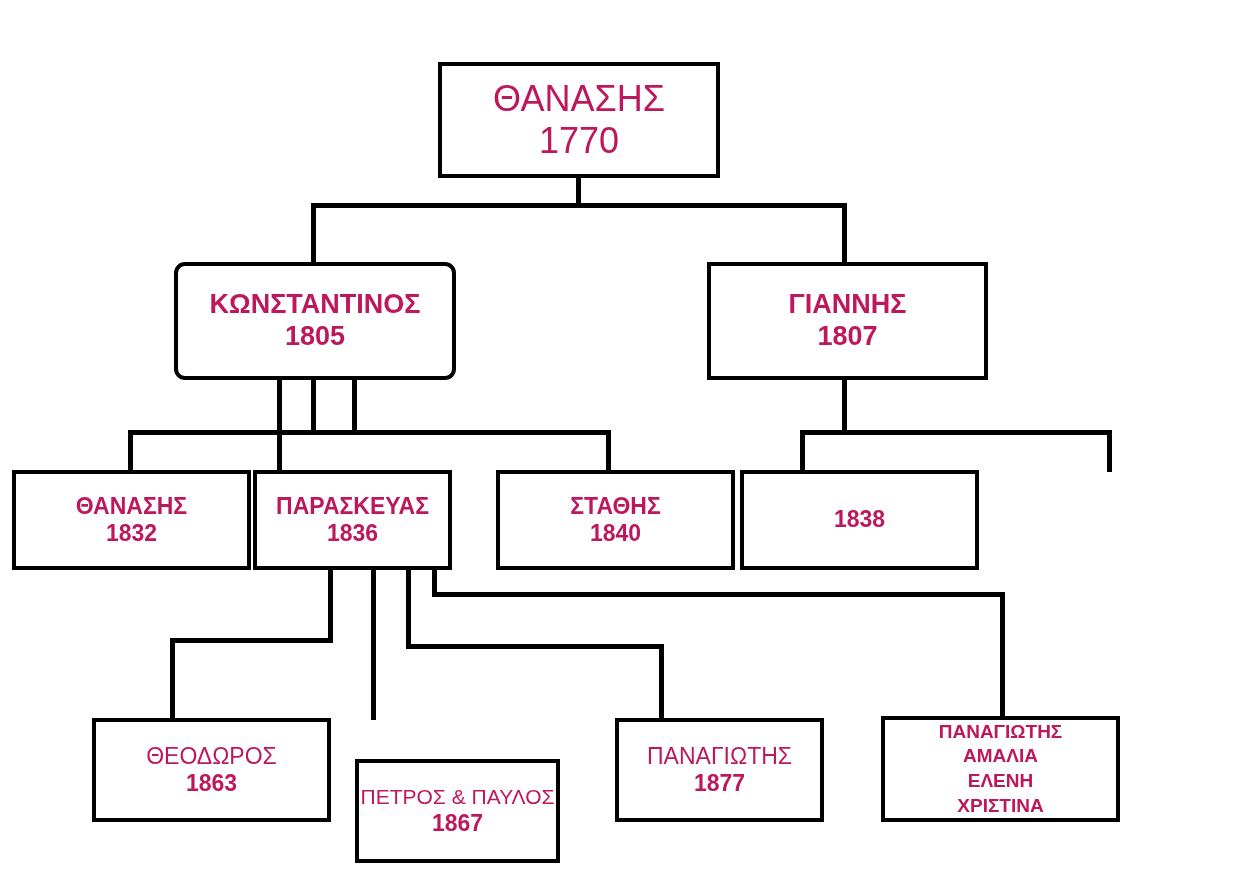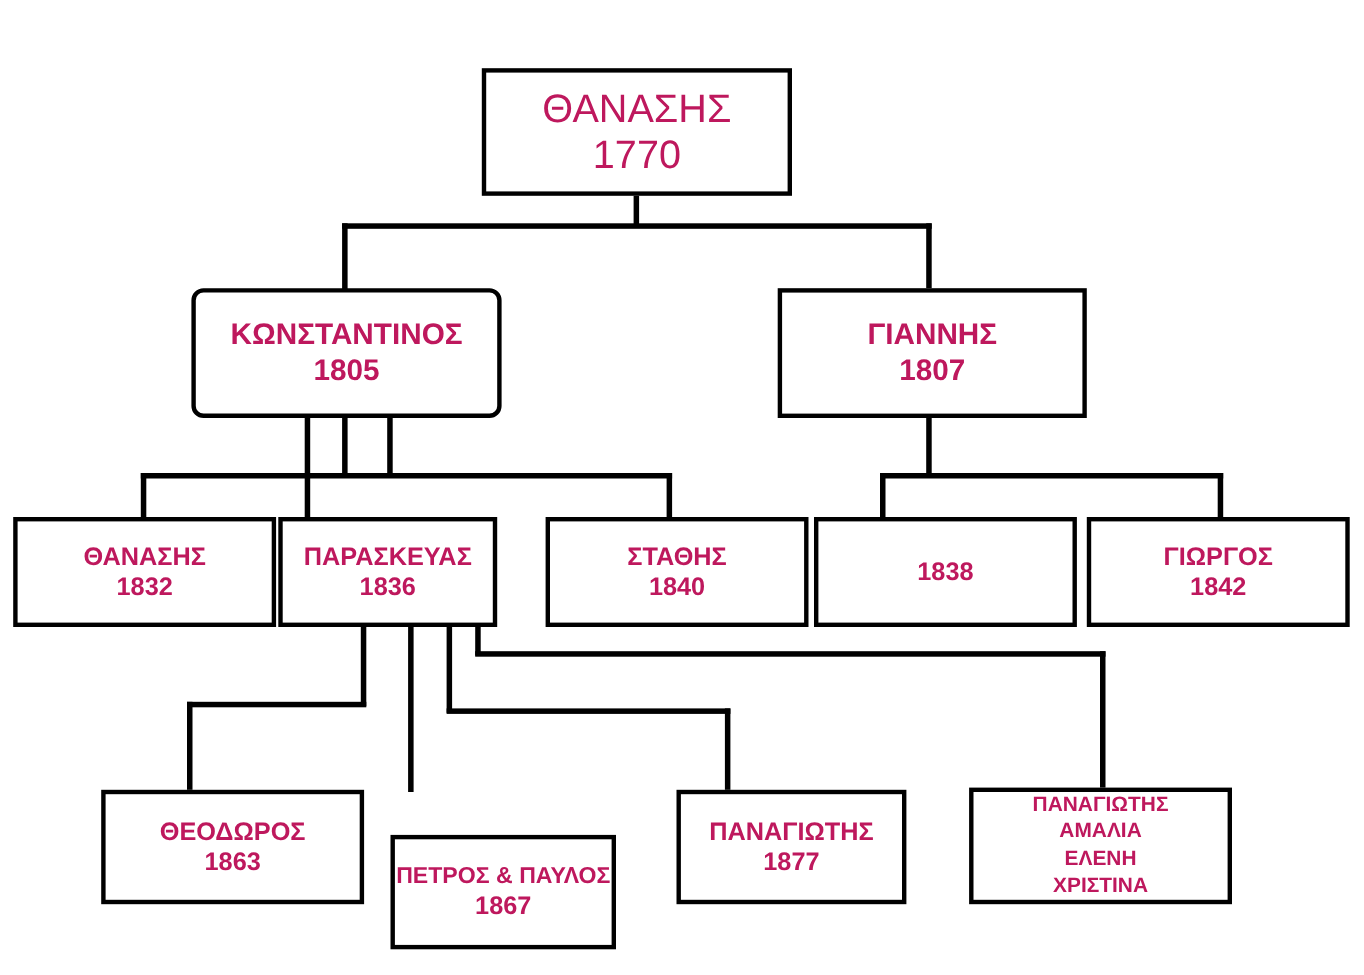--- a/index.html
+++ b/index.html
@@ -37,21 +37,21 @@
   
   .node.root .line1 { font-size: 36px; font-weight: 400; }
   .node.root .line2 { font-size: 36px; font-weight: 400; }
 
   .node.gen2 .line1 { font-size: 27px; font-weight: bold; }
   .node.gen2 .line2 { font-size: 27px; font-weight: bold; }
 
   .node.gen3 .line1 { font-size: 23px; font-weight: bold; }
   .node.gen3 .line2 { font-size: 23px; font-weight: bold; }
 
-  .node.gen4 .line1 { font-size: 23px; font-weight: bold; }
+  .node.gen4 .line1 { font-size: 23px; font-weight: normal; }
   .node.gen4 .line2 { font-size: 23px; font-weight: bold; }
 
   .node.multi .line1,
   .node.multi .line2,
   .node.multi .line3,
   .node.multi .line4 {
     font-size: 19px;
     font-weight: bold;
     line-height: 1.30;
   }
@@ -128,24 +128,20 @@
 
   <div class="node gen3" style="left:496px; top:470px; width:239px; height:100px;">
     <div class="line1">ΣΤΑΘΗΣ</div>
     <div class="line2">1840</div>
   </div>
 
   <div class="node gen3" style="left:740px; top:470px; width:239px; height:100px;">
     <div class="line2">1838</div>
   </div>
 
-  <div class="node gen3" style="left:988px; top:470px; width:239px; height:100px;">
-    <div class="line1">ΓΙΩΡΓΟΣ</div>
-    <div class="line2">1842</div>
-  </div>
 
   <div class="node gen4" style="left:92px; top:718px; width:239px; height:104px;">
     <div class="line1">ΘΕΟΔΩΡΟΣ</div>
     <div class="line2">1863</div>
   </div>
 
   <div class="node gen4" style="left:355px; top:718px; width:205px; height:104px;margin-top:41px;">
     <div class="line1" style="font-size:21px;">ΠΕΤΡΟΣ &amp; ΠΑΥΛΟΣ</div>
     <div class="line2">1867</div>
   </div>

